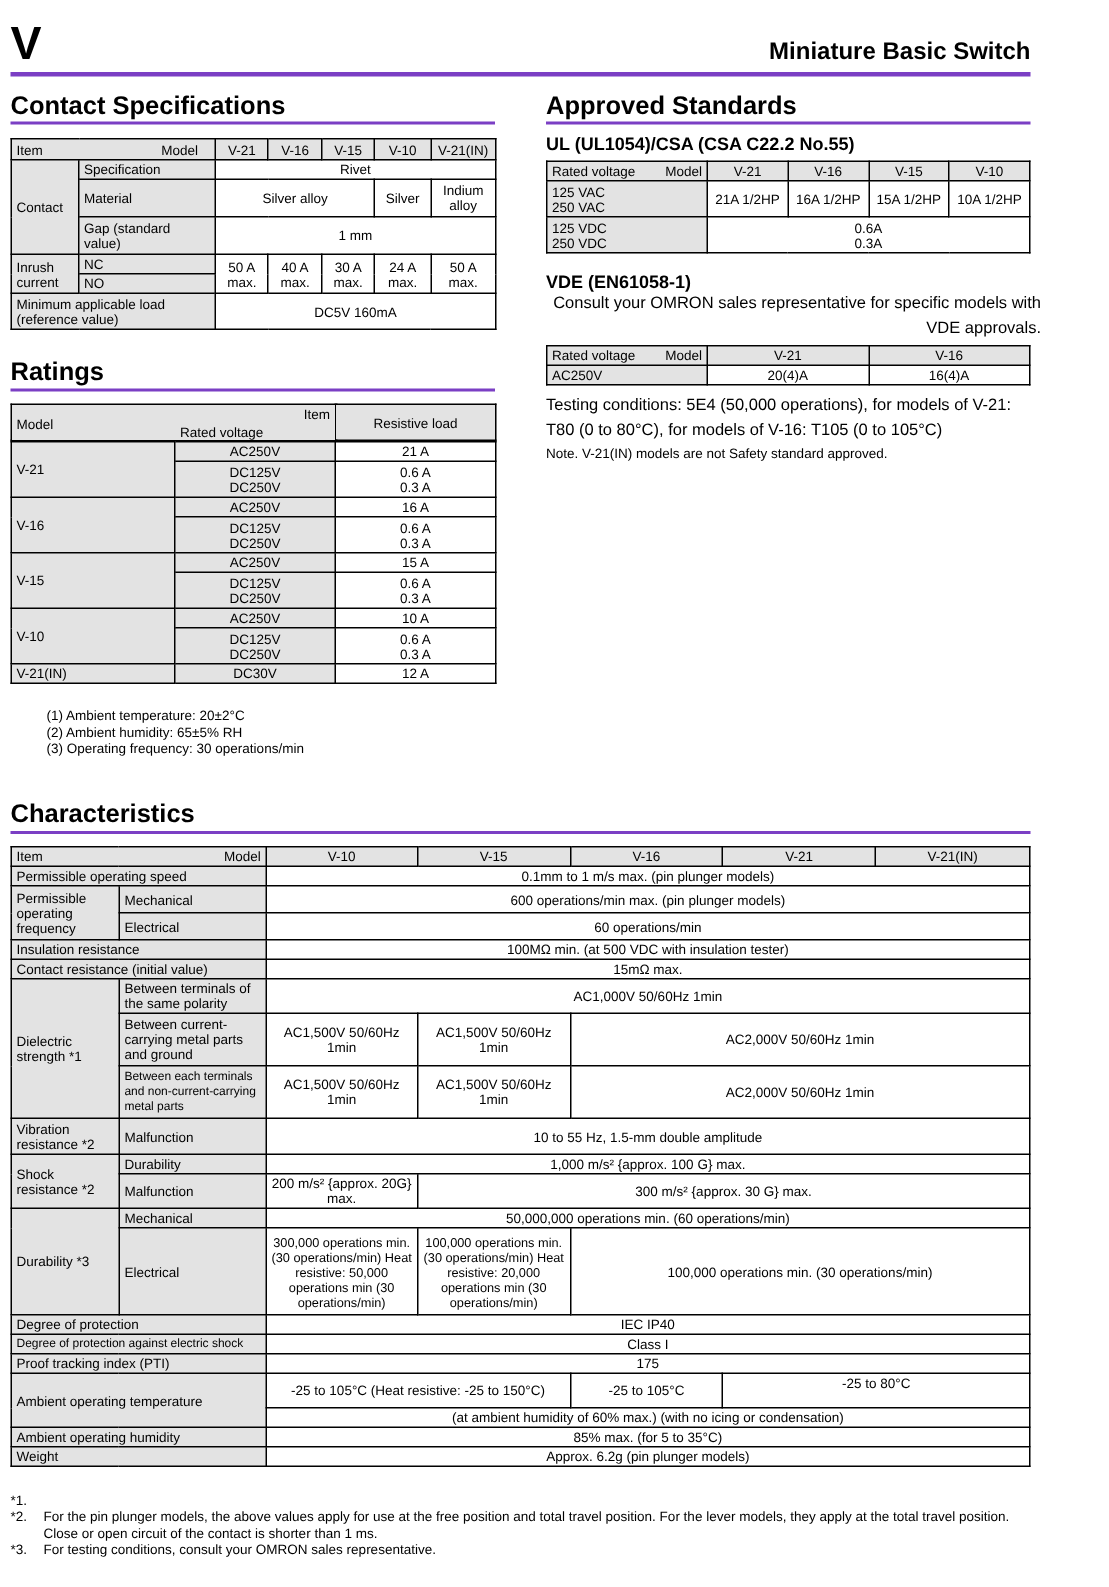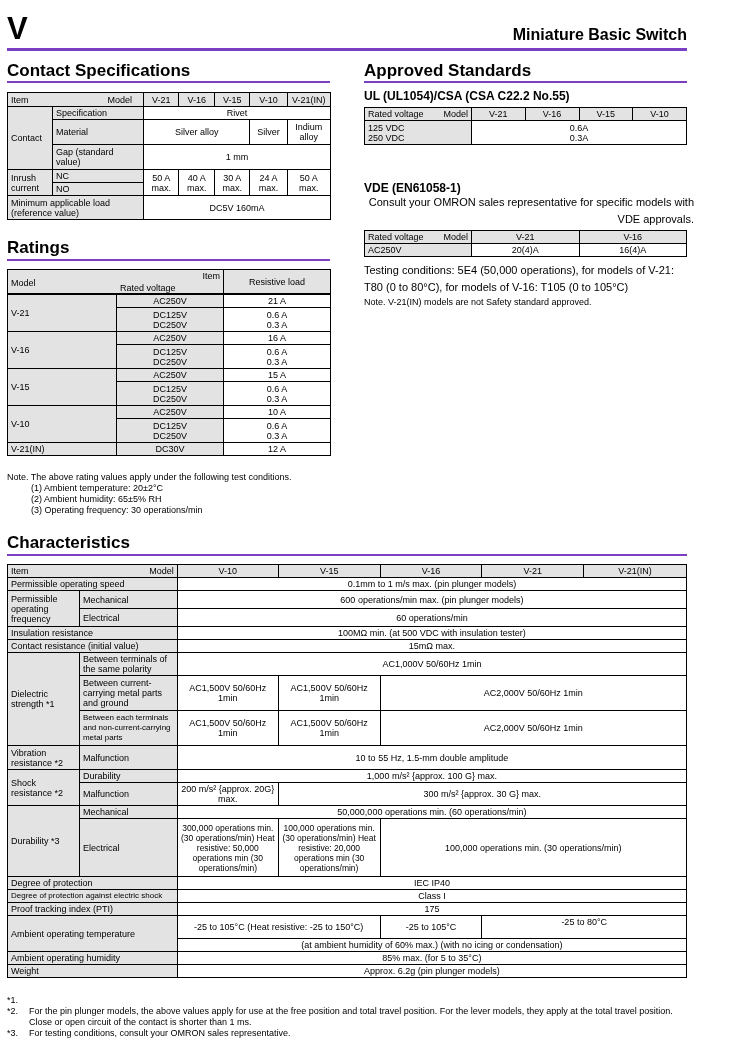--- a/index.html
+++ b/index.html
@@ -156,40 +156,49 @@
       </tr>
       <tr style="height:12px;">
         <td class="g">V-21(IN)</td>
         <td class="g c">DC30V</td>
         <td class="c">12 A</td>
       </tr>
     </tbody>
 </table>
 
 <div class="note" style="left:7px;top:472px;">
-  <div>Note. The above rating values apply under the following test conditions.</div>
   <div style="padding-left:24px;">(1) Ambient temperature: 20±2°C</div>
   <div style="padding-left:24px;">(2) Ambient humidity: 65±5% RH</div>
   <div style="padding-left:24px;">(3) Operating frequency: 30 operations/min</div>
 </div>
 
 <h2 style="left:364px;top:61px;">Approved Standards</h2>
 <div class="abs rule" style="left:364px;top:81px;width:323px;height:2px;"></div>
 <h3 style="left:364px;top:89px;">UL (UL1054)/CSA (CSA  C22.2  No.55)</h3>
 <table style="left:364px;top:107px;width:323px;">
   <tbody>
       <tr style="height:13px;">
     <td class="g" style="width:100px;">
       <span>Rated voltage</span>
       <span style="float:right;">Model</span>
     </td>
     <td class="g c">V-21</td>
     <td class="g c">V-16</td>
     <td class="g c">V-15</td>
     <td class="g c">V-10</td>
+  </tr>
+  <tr style="height:24px;">
+    <td class="g">
+      <div>125 VAC</div>
+      <div>250 VAC</div>
+    </td>
+    <td class="c">21A 1/2HP</td>
+    <td class="c">16A 1/2HP</td>
+    <td class="c">15A 1/2HP</td>
+    <td class="c">10A 1/2HP</td>
   </tr>
   <tr style="height:24px;">
     <td class="g">
       <div>125 VDC</div>
       <div>250 VDC</div>
     </td>
     <td class="c" colspan="4">
       <div>0.6A</div>
       <div>0.3A</div>
     </td>

